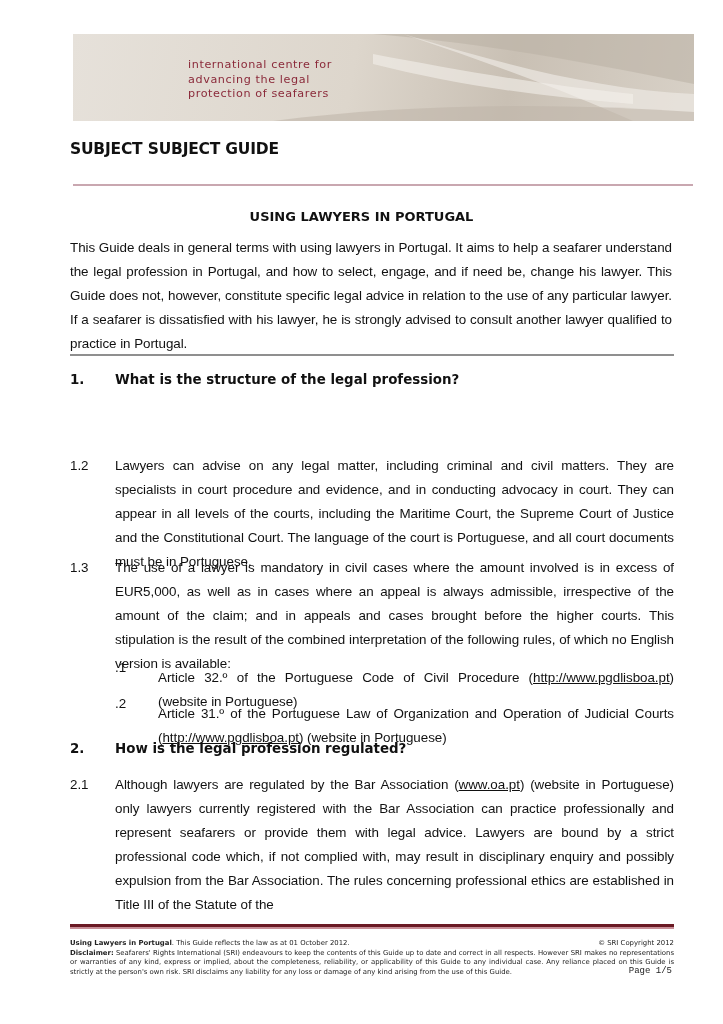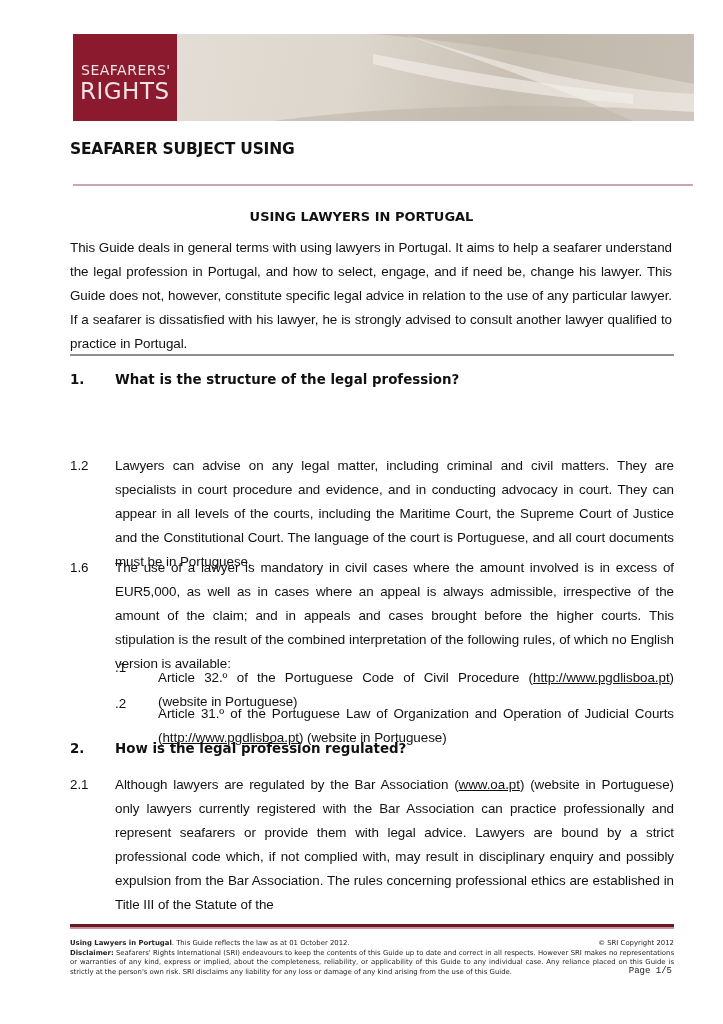--- a/index.html
+++ b/index.html
@@ -61,46 +61,47 @@
 
 <div class="page">
 
   <div class="banner">
     <svg class="waves" viewBox="0 0 621 87" preserveAspectRatio="none">
       <path d="M300 0 C 420 10, 520 30, 621 50 L621 0 Z" fill="#b9b0a4" opacity="0.55"></path>
       <path d="M330 0 C 430 30, 520 55, 621 60 L621 87 L560 87 C 500 60, 420 30, 330 0 Z" fill="#ece8e2" opacity="0.7"></path>
       <path d="M200 87 C 330 70, 480 68, 621 78 L621 87 Z" fill="#bfb6aa" opacity="0.6"></path>
       <path d="M300 20 C 380 35, 460 50, 560 60 L 560 70 C 460 62, 380 50, 300 30 Z" fill="#f3f0eb" opacity="0.6"></path>
     </svg>
-    <div class="logo-block">
-      <div class="logo-line1">SEAFARERS'</div>
-      <div class="logo-line2">RIGHTS</div>
+    <div class="tagline">
+      <div>international centre for</div>
+      <div>advancing the legal</div>
+      <div>protection of seafarers</div>
     </div>
   </div>
 
-  <div class="guide-title">SEAFARER SUBJECT USING</div>
+  <div class="guide-title">SUBJECT SUBJECT GUIDE</div>
   <div class="rule-pink"></div>
   <div class="doc-title">USING LAWYERS IN PORTUGAL</div>
 
   <div class="intro text">This Guide deals in general terms with using lawyers in Portugal. It aims to help a seafarer understand the legal profession in Portugal, and how to select, engage, and if need be, change his lawyer.  This Guide does not, however, constitute specific legal advice in relation to the use of any particular lawyer. If a seafarer is dissatisfied with his lawyer, he is strongly advised to consult another lawyer qualified to practice in Portugal.</div>
   <div class="rule-grey"></div>
 
   <div class="section-head" style="top:372px;">
     <span class="num">1.</span>
     <span class="label">What is the structure of the legal profession?</span>
   </div>
 
 
   <div class="para text" style="top:454px;">
     <span class="pnum">1.2</span>
     <div class="pbody">Lawyers can advise on any legal matter, including criminal and civil matters. They are specialists in court procedure and evidence, and in conducting advocacy in court. They can appear in all levels of the courts, including the Maritime Court, the Supreme Court of Justice and the Constitutional Court. The language of the court is Portuguese, and all court documents must be in Portuguese.</div>
   </div>
 
   <div class="para text" style="top:556px;">
-    <span class="pnum">1.6</span>
+    <span class="pnum">1.3</span>
     <div class="pbody">The use of a lawyer is mandatory in civil cases where the amount involved is in excess of EUR5,000, as well as in cases where an appeal is always admissible, irrespective of the amount of the claim; and in appeals and cases brought before the higher courts. This stipulation is the result of the combined interpretation of the following rules, of which no English version is available:</div>
   </div>
 
   <div class="sub text" style="top:656px;">
     <span class="snum">.1</span>
     <div class="sbody"><span>Article 32.º of the Portuguese Code of Civil Procedure (</span><a class="link">http://www.pgdlisboa.pt</a><span>) (website in Portuguese)</span></div>
   </div>
 
   <div class="sub text" style="top:692px;">
     <span class="snum">.2</span>

